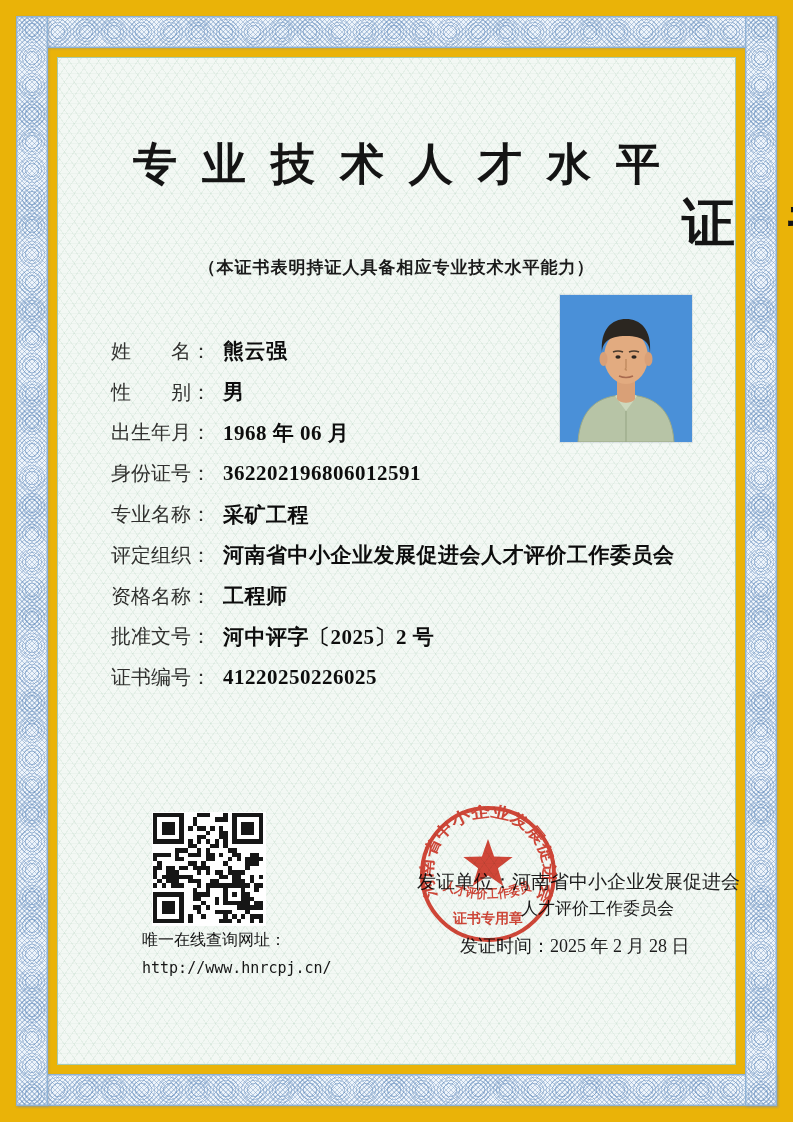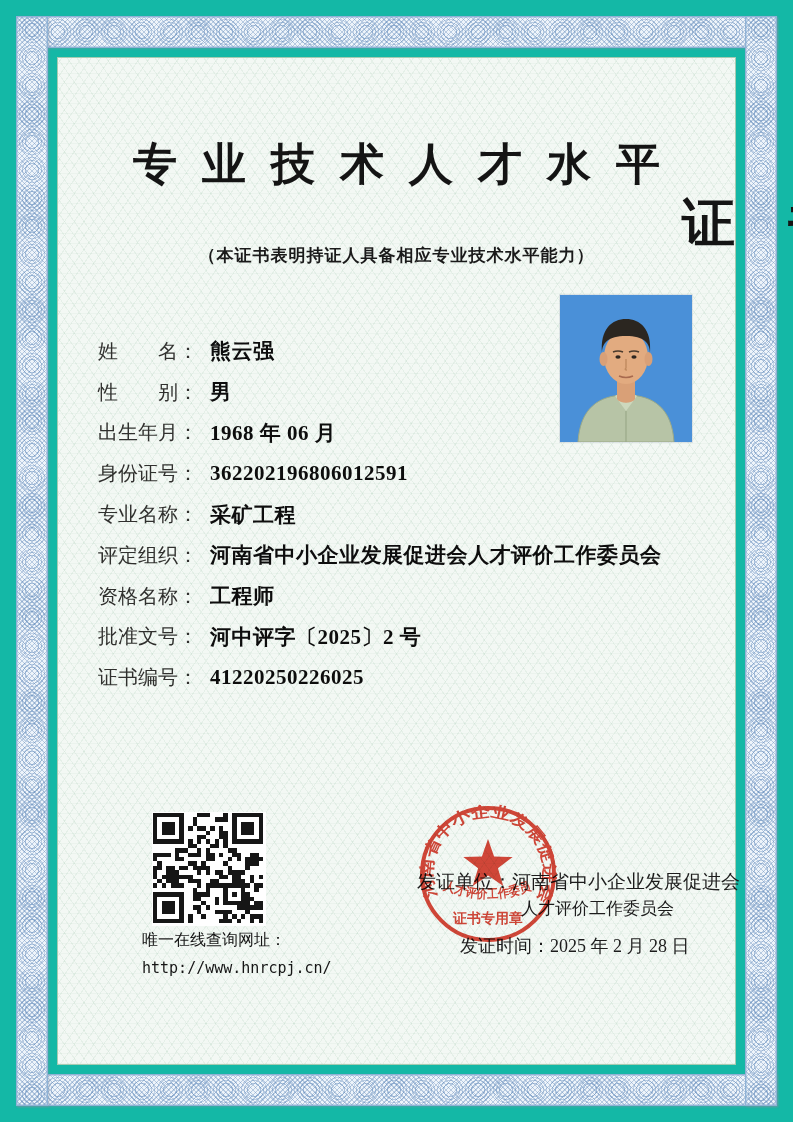--- a/index.html
+++ b/index.html
@@ -1,20 +1,20 @@
 <!DOCTYPE html>
 <html><head>
 <meta charset="utf-8">
 <style>
   html,body { margin:0; padding:0; background:#ffffff; }
   body {
     width:793px; height:1122px; position:relative; overflow:hidden;
     font-family:"Liberation Serif","DejaVu Serif",serif;
   }
-  .page { position:absolute; inset:0; background:#14b8a6; }
+  .page { position:absolute; inset:0; background:#eab308; }
 
   
   .band {
     position:absolute; background-color:#eef4fa;
     background-image:
       radial-gradient(circle at 50% 50%, rgba(255,255,255,0) 0 6px, rgba(92,134,184,.45) 6px 7px, rgba(255,255,255,0) 7px 9px, rgba(92,134,184,.38) 9px 10px, rgba(255,255,255,0) 10px 12px, rgba(92,134,184,.30) 12px 13px, rgba(255,255,255,0) 13px),
       repeating-linear-gradient(45deg, rgba(92,134,184,.38) 0 1px, rgba(255,255,255,0) 1px 3.5px),
       repeating-linear-gradient(-45deg, rgba(92,134,184,.38) 0 1px, rgba(255,255,255,0) 1px 3.5px);
     box-shadow: inset 0 0 0 1.5px #8fb2d5, 1px 1px 2px rgba(130,145,165,.45);
   }
@@ -38,31 +38,31 @@
   .title-main {
     position:absolute; top:143px; left:0; width:100%; text-align:center;
     font-size:44px; font-weight:bold; color:#141414;
     letter-spacing:7px; padding-left:7px; box-sizing:border-box; line-height:1;
   }
   .title-sub {
     position:absolute; top:197px; left:0; width:100%; text-align:right;
     font-size:53px; font-weight:bold; color:#141414; line-height:1;margin-left:48px;
   }
   .title-note {
-    position:absolute; top:247px; left:0; width:100%; text-align:center;
+    position:absolute; top:259px; left:0; width:100%; text-align:center;
     font-size:17px; font-weight:bold; color:#1a1a1a; letter-spacing:1px; line-height:1.1;
   }
 
   .photo {
     position:absolute; left:560px; top:295px; width:132px; height:147px;
     background:#ffffff; box-shadow:0 0 0 1px rgba(180,190,200,.35);
   }
   .photo svg { display:block; width:100%; height:100%; }
 
-  .fields { position:absolute; left:98px; top:331px; }
+  .fields { position:absolute; left:111px; top:331px; }
   .field-row { height:40.8px; display:flex; align-items:center; white-space:nowrap; }
   .field-label { font-size:20px; color:#30302e; font-weight:normal; }
   .field-value { font-size:21px; color:#0d0d0d; font-weight:bold; margin-left:12px; letter-spacing:.5px; }
 
   .qr-box { position:absolute; left:152px; top:812px; width:112px; height:112px; background:#ffffff; padding:1px; }
   .qr-box svg { display:block; width:110px; height:110px; }
   .qr-caption1 { position:absolute; left:142px; top:930px; font-size:16px; color:#151515; font-family:Liberation Mono, monospace; }
   .qr-caption2 { position:absolute; left:142px; top:959px; font-size:15px; color:#151515; font-family:"DejaVu Sans Mono","Liberation Mono",monospace; }
 
   .issuer-line1 { position:absolute; left:417px; top:869px; font-size:19px; color:#1c1c1c; z-index:4; }

